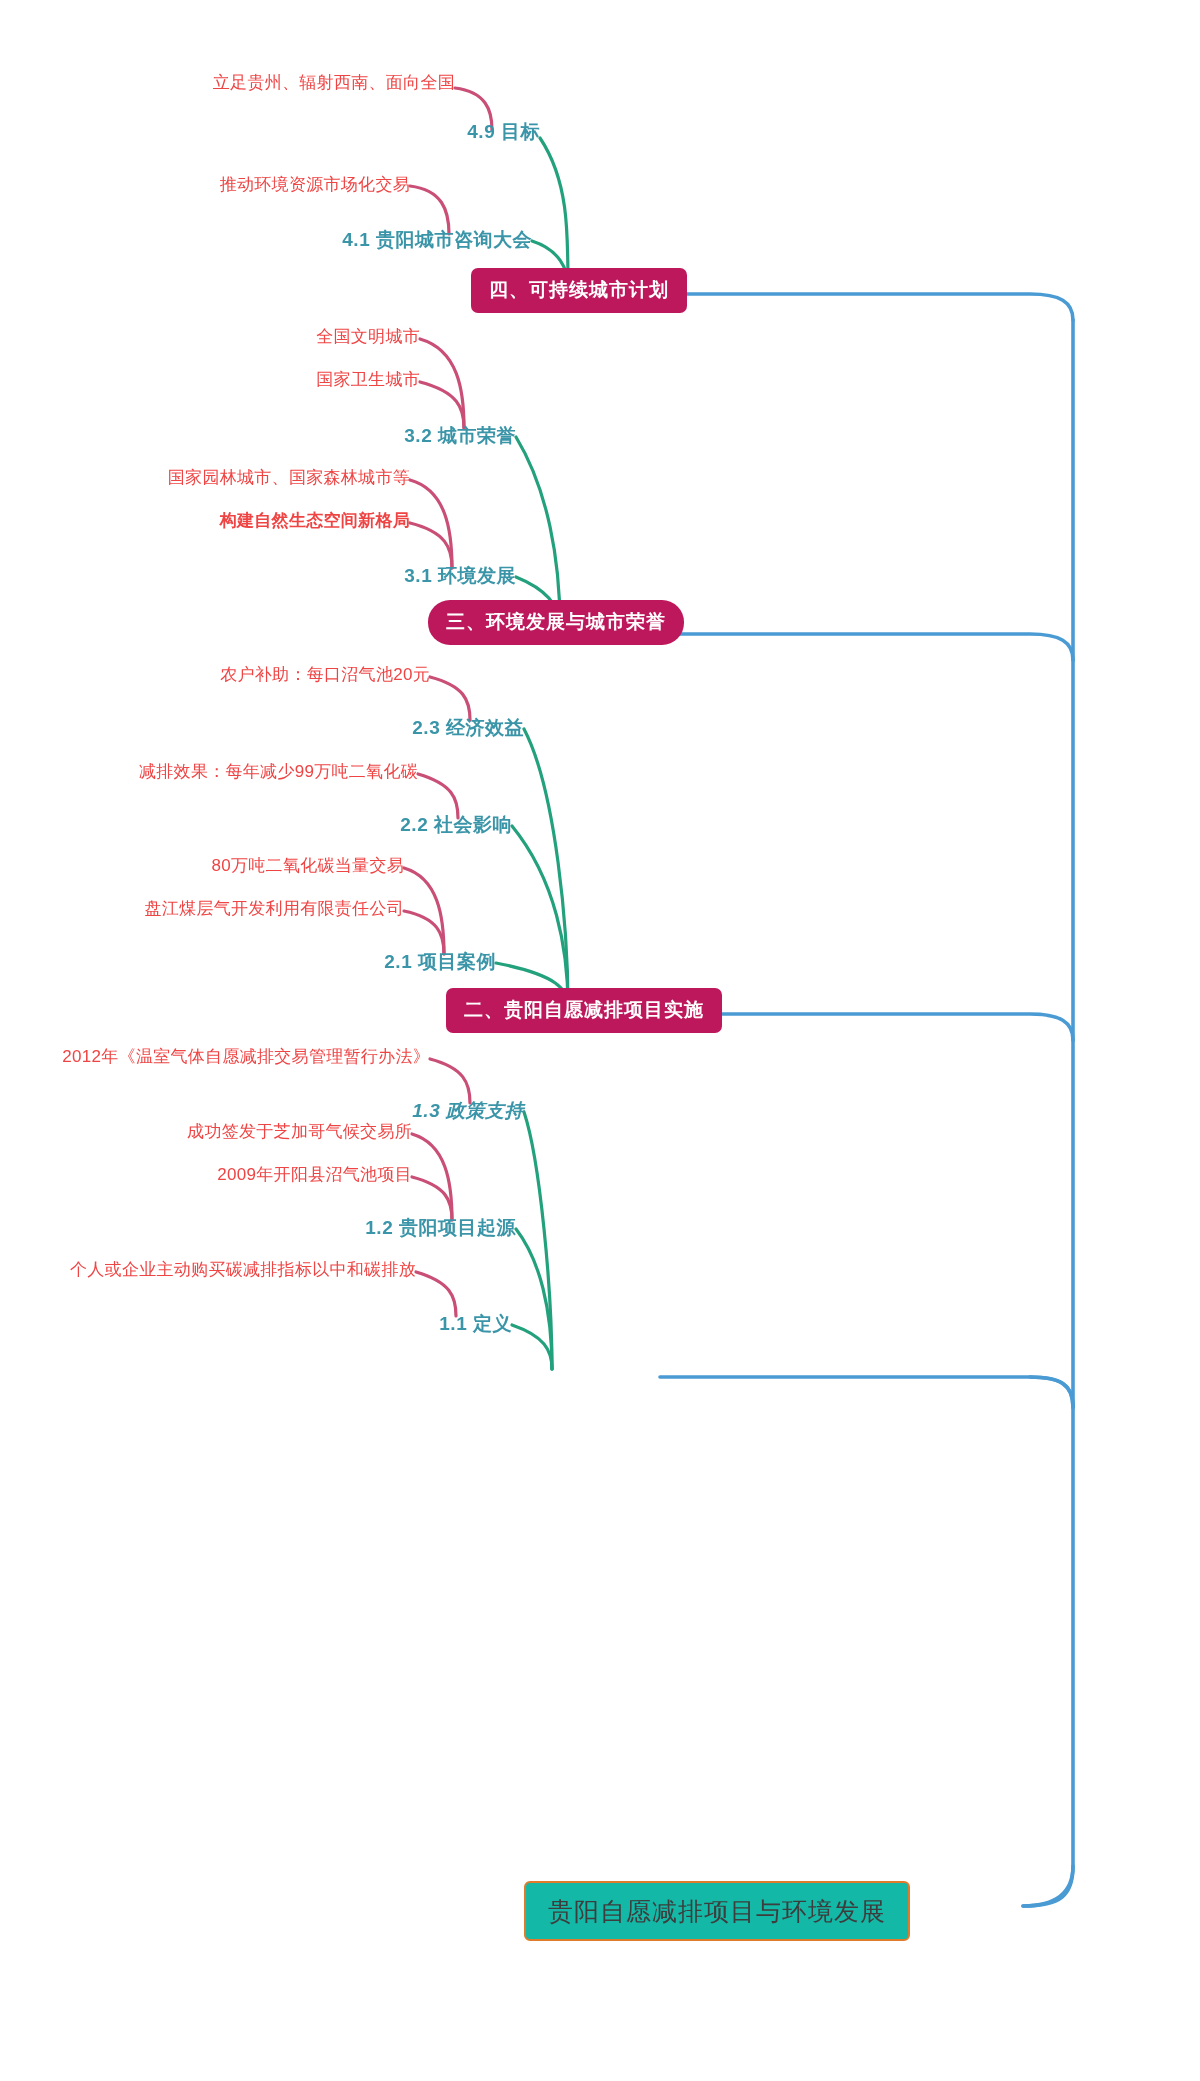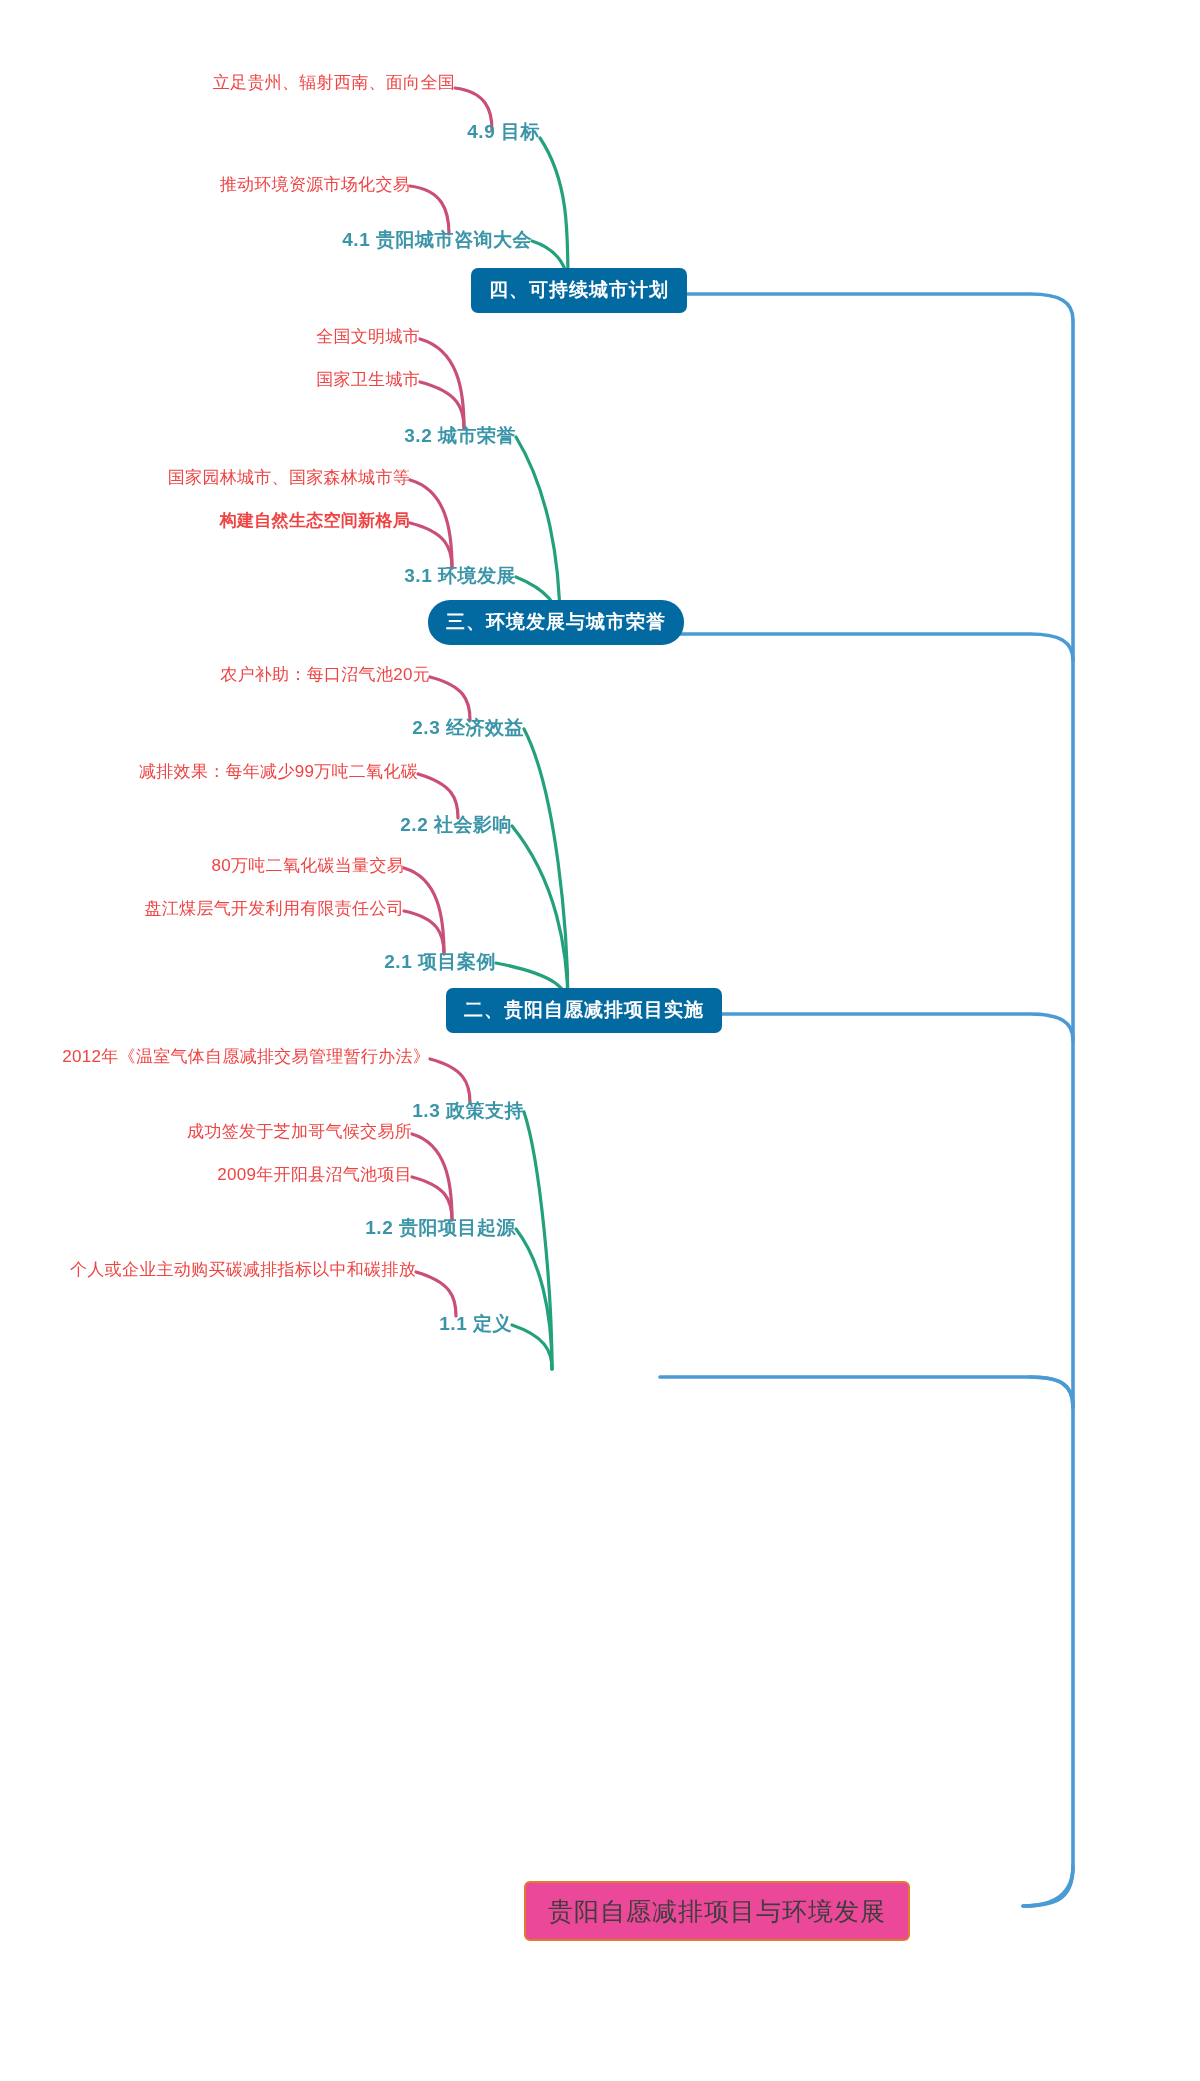--- a/index.html
+++ b/index.html
@@ -27,31 +27,31 @@
   }
   .node {
     position: absolute;
     white-space: nowrap;
     box-sizing: border-box;
   }
   
   .root-node {
     border: 2px solid #e07b2b;
     border-radius: 6px;
-    background: #ec4899;
+    background: #14b8a6;
     color: #3d3d3d;
     font-size: 25px;
     font-weight: 400;
     padding: 13px 22px;
     letter-spacing: 1px;
     line-height: 1.2;
   }
   
   .branch-node {
-    background: #0369a1;
+    background: #be185d;
     color: #ffffff;
     border-radius: 7px;
     font-size: 19px;
     font-weight: bold;
     padding: 11px 18px;
     letter-spacing: 1px;
     line-height: 1.2;
     text-align: center;
   }
   
@@ -241,21 +241,21 @@
     <span>2.1 项目案例</span>
   </div>
   <div class="node leaf-node align-right" style="left:80px; top:856px; width:324px;">
     <span>80万吨二氧化碳当量交易</span>
   </div>
   <div class="node leaf-node align-right" style="left:80px; top:899px; width:324px;">
     <span>盘江煤层气开发利用有限责任公司</span>
   </div>
 
 
-  <div class="node sub-node align-right" style="left:300px; top:1100px; width:224px;">
+  <div class="node sub-node align-right" style="left:300px; top:1100px; width:224px;font-style:italic;">
     <span>1.3 政策支持</span>
   </div>
   <div class="node leaf-node align-right" style="left:30px; top:1047px; width:400px;">
     <span>2012年《温室气体自愿减排交易管理暂行办法》</span>
   </div>
 
   <div class="node sub-node align-right" style="left:290px; top:1217px; width:226px;">
     <span>1.2 贵阳项目起源</span>
   </div>
   <div class="node leaf-node align-right" style="left:90px; top:1122px; width:322px;">

